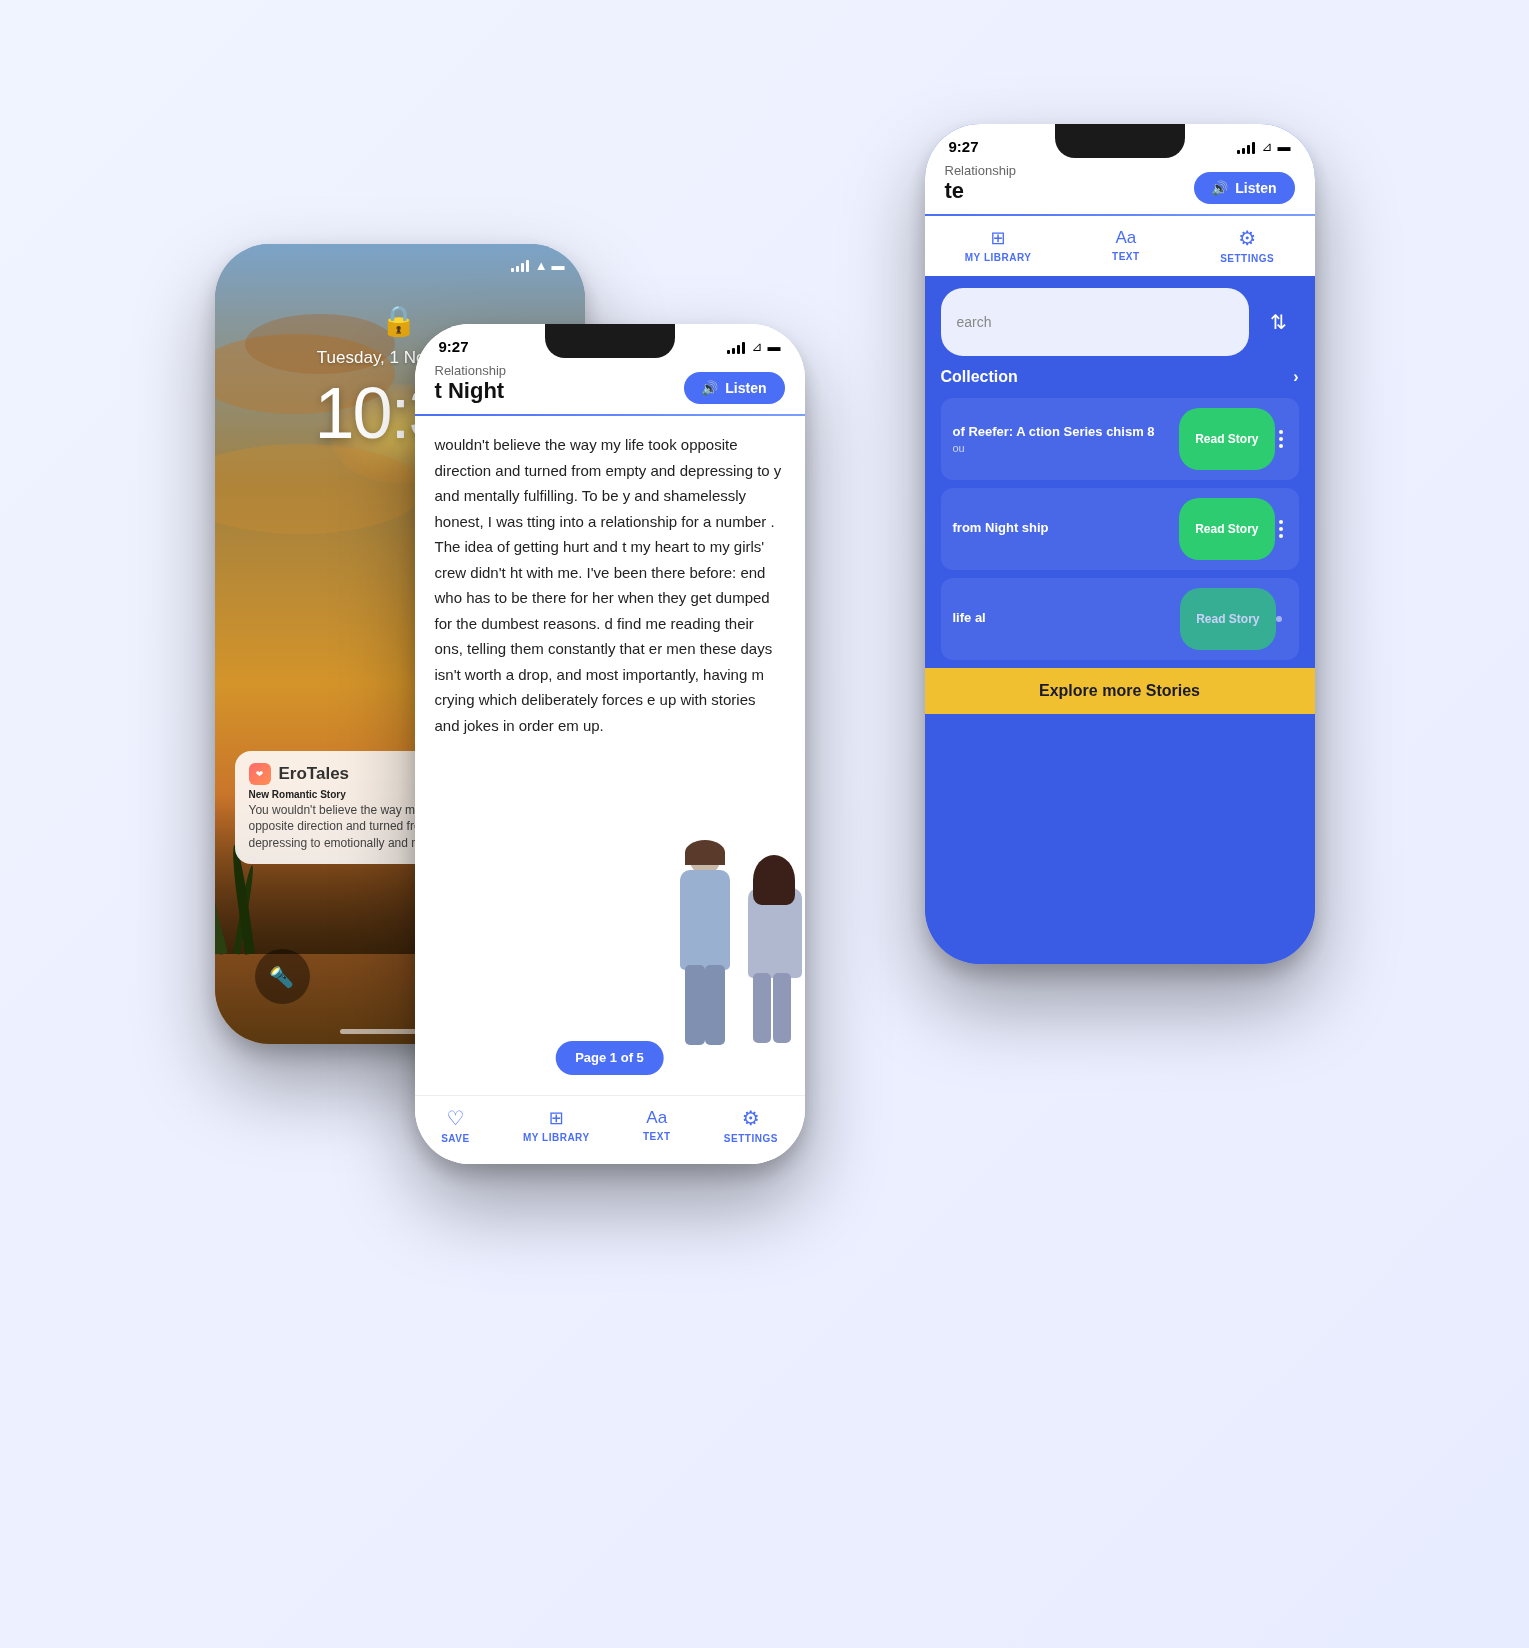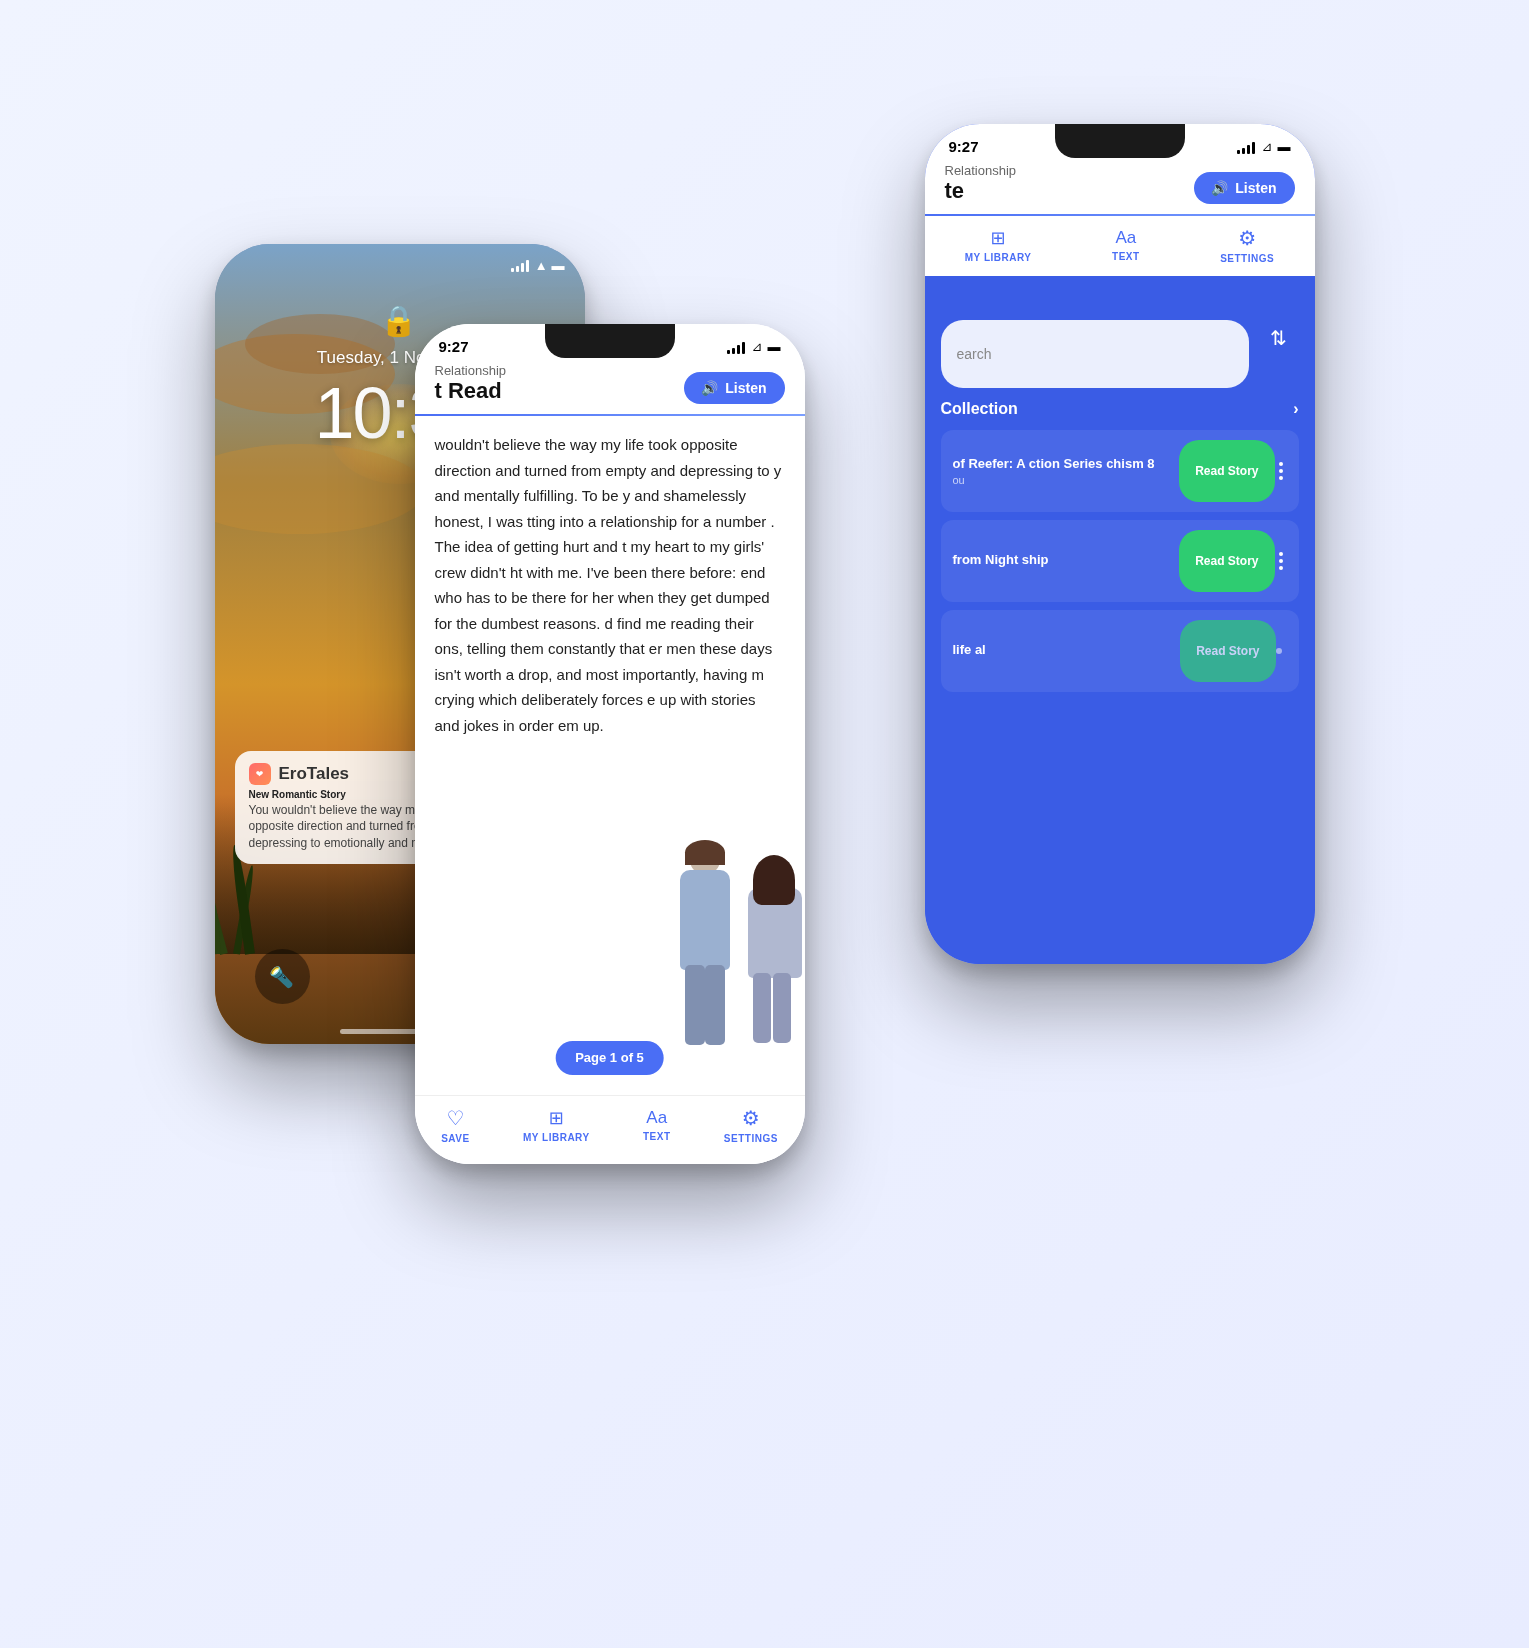--- a/index.html
+++ b/index.html
@@ -411,21 +411,20 @@
       align-items: center;
     }
 
     .library-search-input {
       flex: 1;
       background: rgba(255,255,255,0.9);
       border-radius: 22px;
       padding: 26px 16px;
       font-size: 14px;
       color: #888;
-      margin-top: 32px;
     }
 
     .library-sort-btn {
       width: 40px;
       height: 40px;
       display: flex;
       align-items: center;
       justify-content: center;
       color: white;
       font-size: 20px;
@@ -635,21 +634,21 @@
             <div class="signal-bar" style="background:#000;"></div>
           </div>
           <span style="font-size:13px;color:#000;margin-left:2px;">⊿</span>
           <span style="font-size:13px;color:#000;">▬</span>
         </div>
       </div>
 
       <div class="reader-header">
         <div class="reader-header-left">
           <span class="reader-category">Relationship</span>
-          <span class="reader-title">t Read</span>
+          <span class="reader-title">t Night</span>
         </div>
         <button class="listen-btn">
           <span>🔊</span>
           <span>Listen</span>
         </button>
       </div>
 
       <div class="reader-divider"></div>
 
       <div class="reader-content">
@@ -790,18 +789,21 @@
 
         <div class="story-card">
           <div class="story-card-text">
             <div class="story-card-title">life al</div>
             <div class="story-card-subtitle"></div>
           </div>
           <button class="read-story-btn" style="opacity:0.7;">Read Story</button>
           <div class="more-dot" style="width:6px;height:6px;background:rgba(255,255,255,0.5);border-radius:50;margin-right:5px;"></div>
         </div>
 
+        <div class="explore-banner">
+          <span class="explore-text">Explore more Stories</span>
+        </div>
 
       </div>
     </div>
   </div>
 
 </div>
 
 </body></html>

